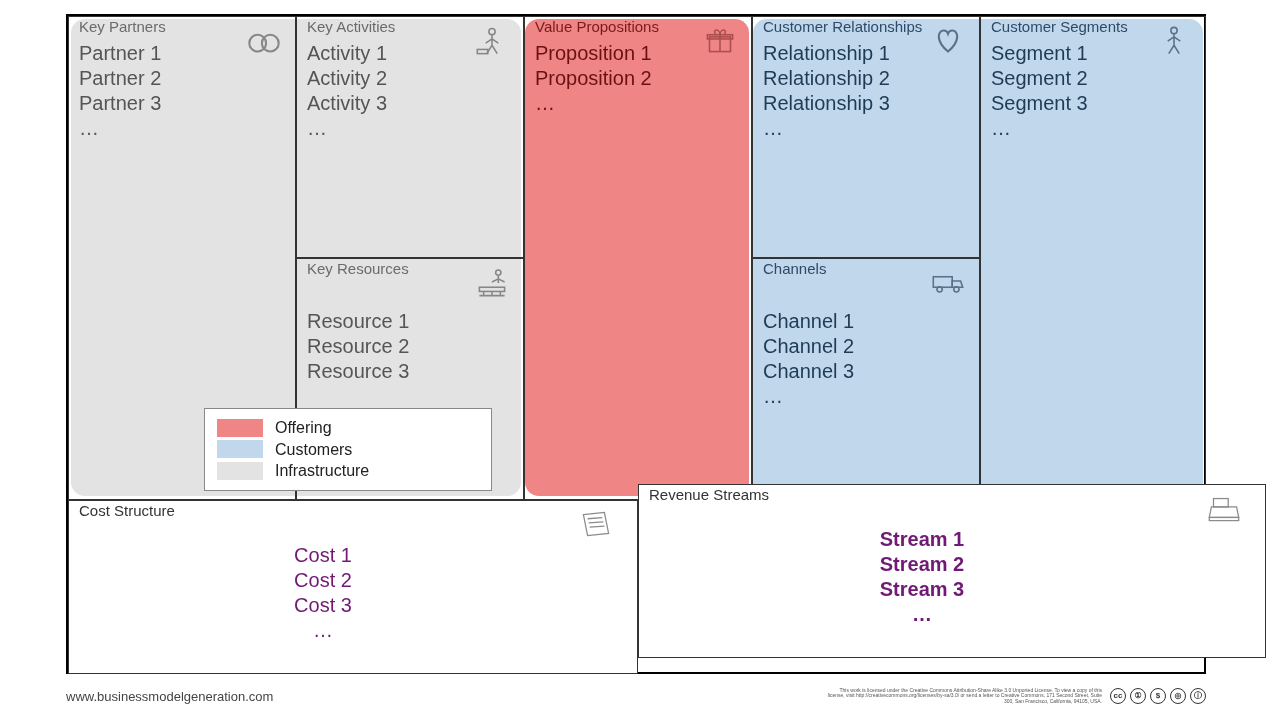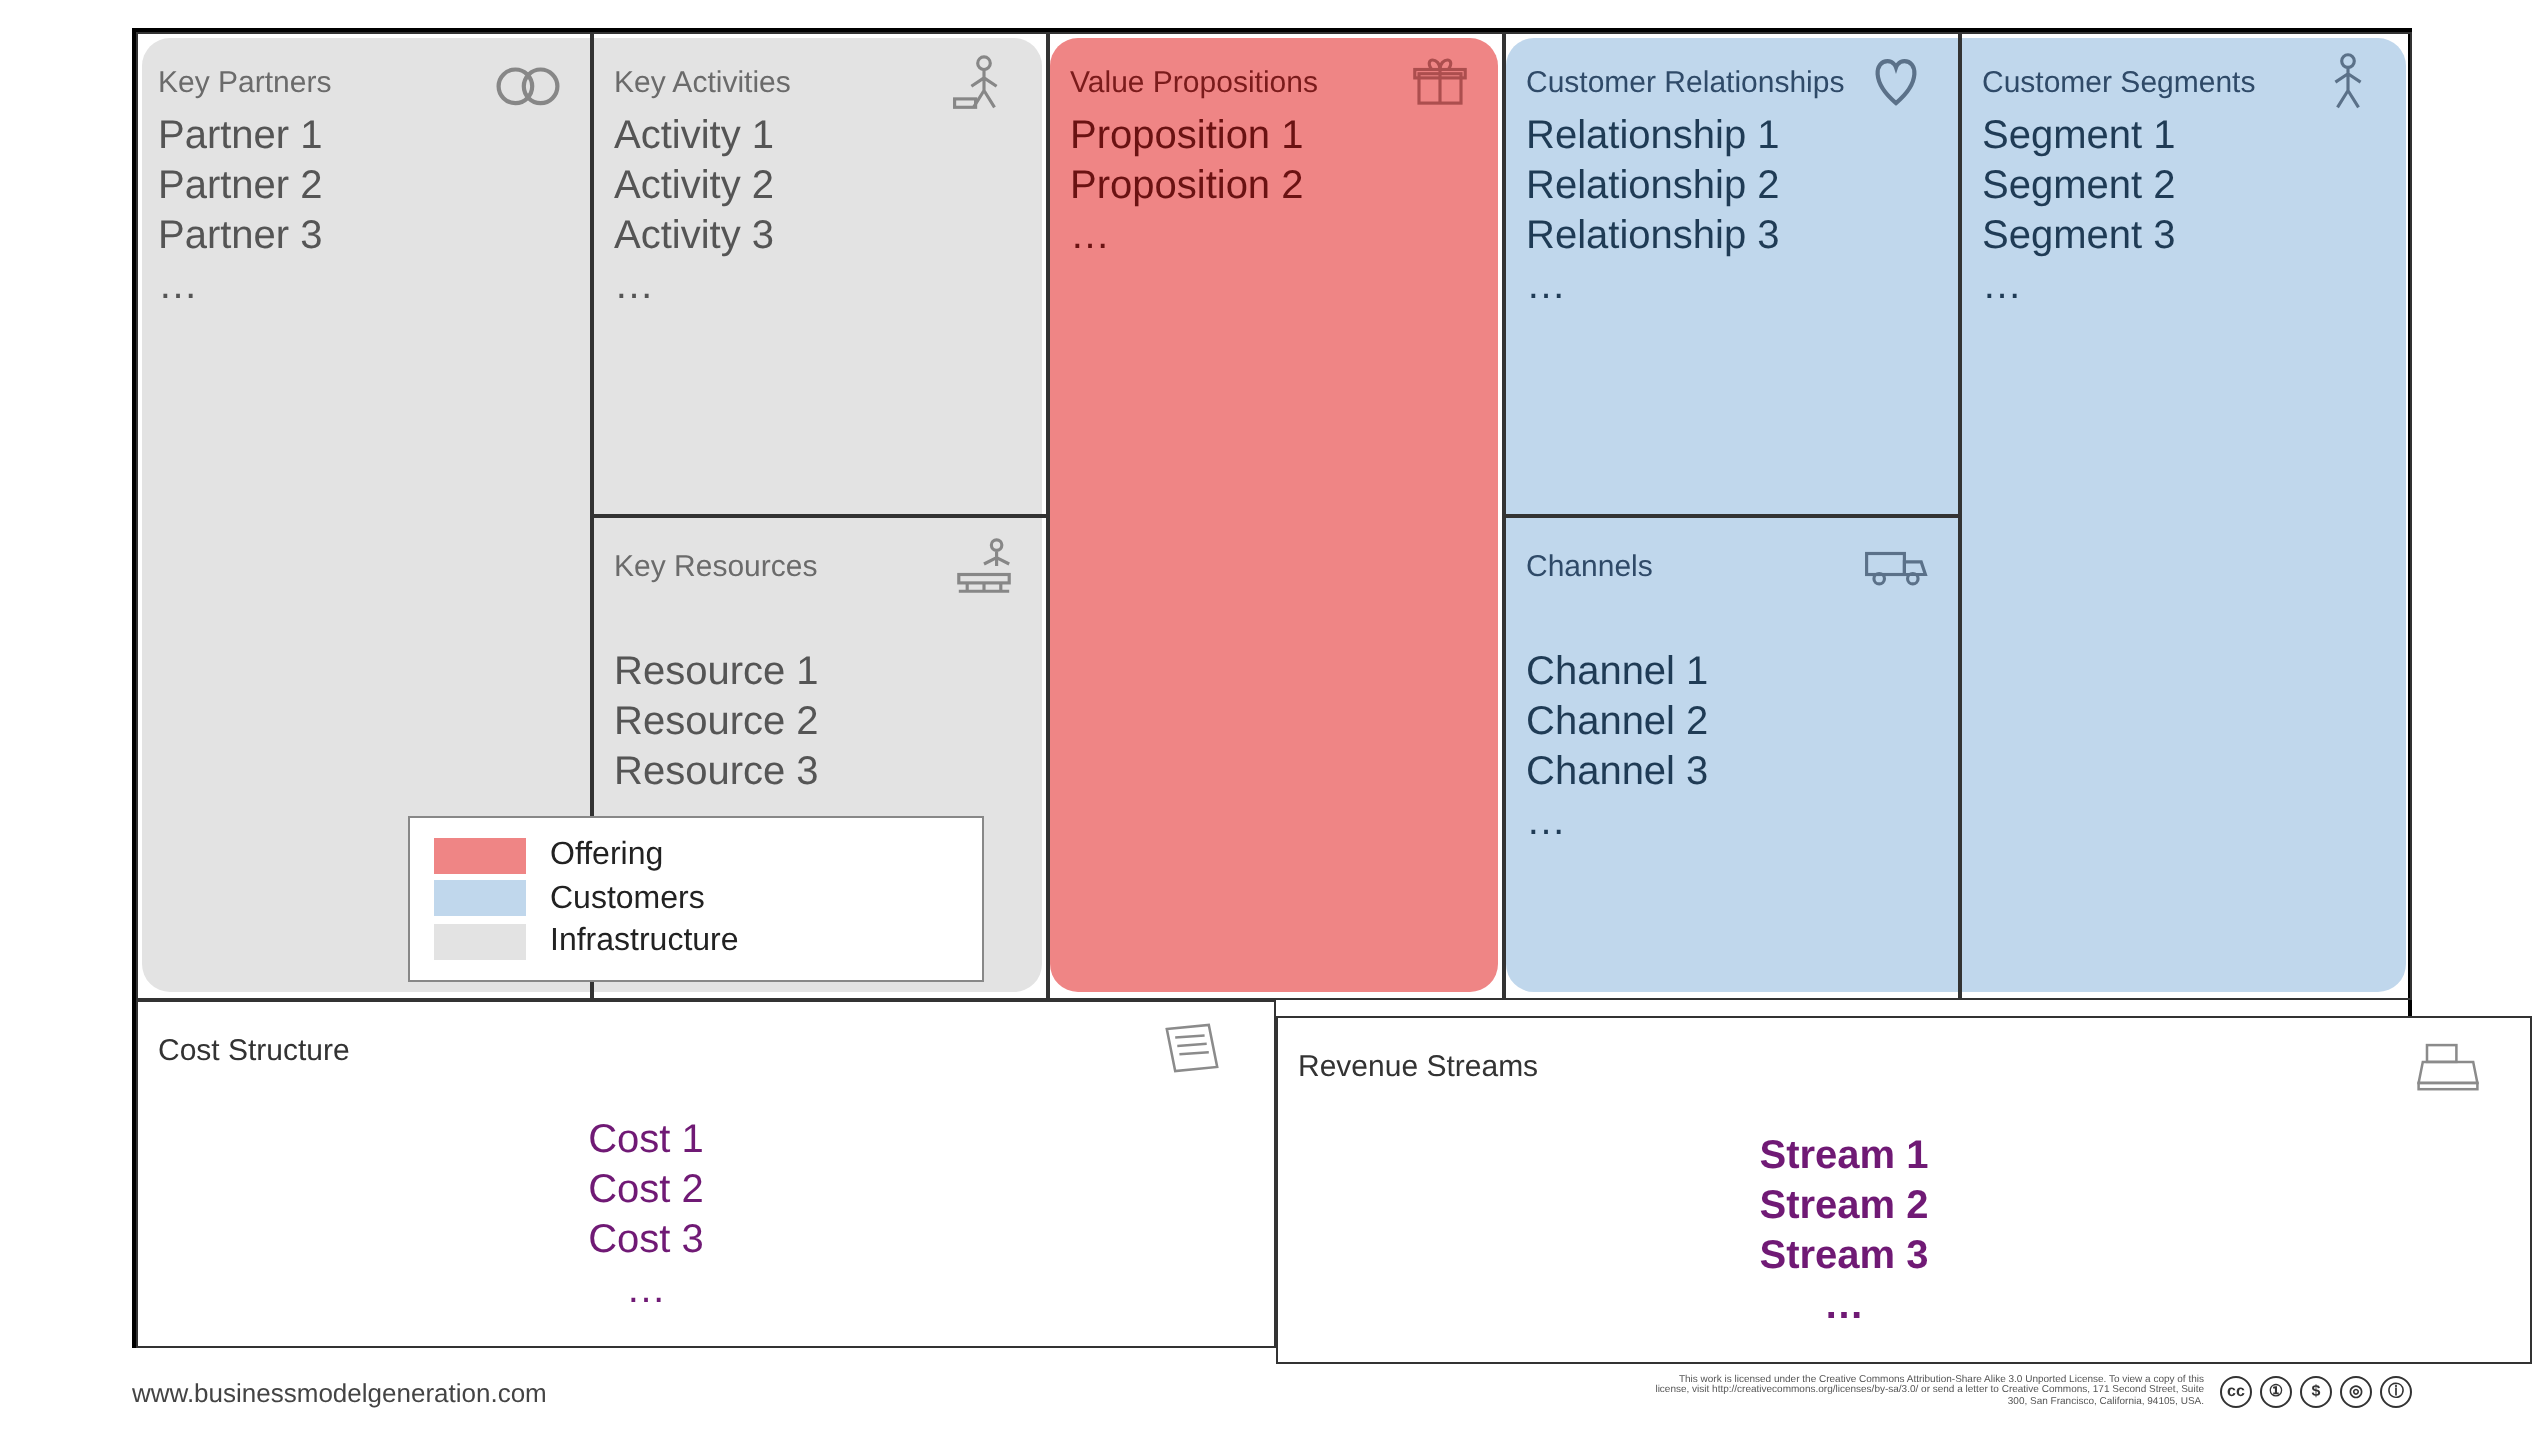--- a/index.html
+++ b/index.html
@@ -15,21 +15,21 @@
     position: absolute;
     left: 66px;
     top: 14px;
     width: 1140px;
     height: 660px;
     border: 2.5px solid #000;
   }
   .cell {
     position: absolute;
     border: 1px solid #333;
-    padding: 16px 10px;
+    padding: 1px 10px;
   }
   .rounded-inner {
     position: absolute;
     border-radius: 14px;
     pointer-events: none;
   }
   .title {
     font-size: 15px;
     margin-bottom: 6px;
     font-weight: 400;
@@ -277,21 +277,21 @@
     <span class="icon" style="right:20px;">
       <svg viewBox="0 0 40 30">
           <g fill="none" stroke="currentColor" stroke-width="1.2">
             <path d="M8 6 L28 4 L32 24 L12 26 Z"></path>
             <path d="M12 10 L26 9 M13 14 L27 13 M14 18 L28 17"></path>
           </g>
         </svg>
     </span>
   </div>
 
-  <div class="cell white" style="left:570px; top:492px; width:628px; height:174px; background:#fff;">
+  <div class="cell white" style="left:570px; top:468px; width:628px; height:174px; background:#fff;">
     <div class="title">Revenue Streams</div>
     <div style="height:18px"></div>
     <ul class="items centered" style="margin-left:-60px;font-weight:bold;">
         <li>Stream 1</li>
         <li>Stream 2</li>
         <li>Stream 3</li>
         <li>…</li>
       </ul>
     <span class="icon" style="right:20px;">
       <svg viewBox="0 0 40 30">

